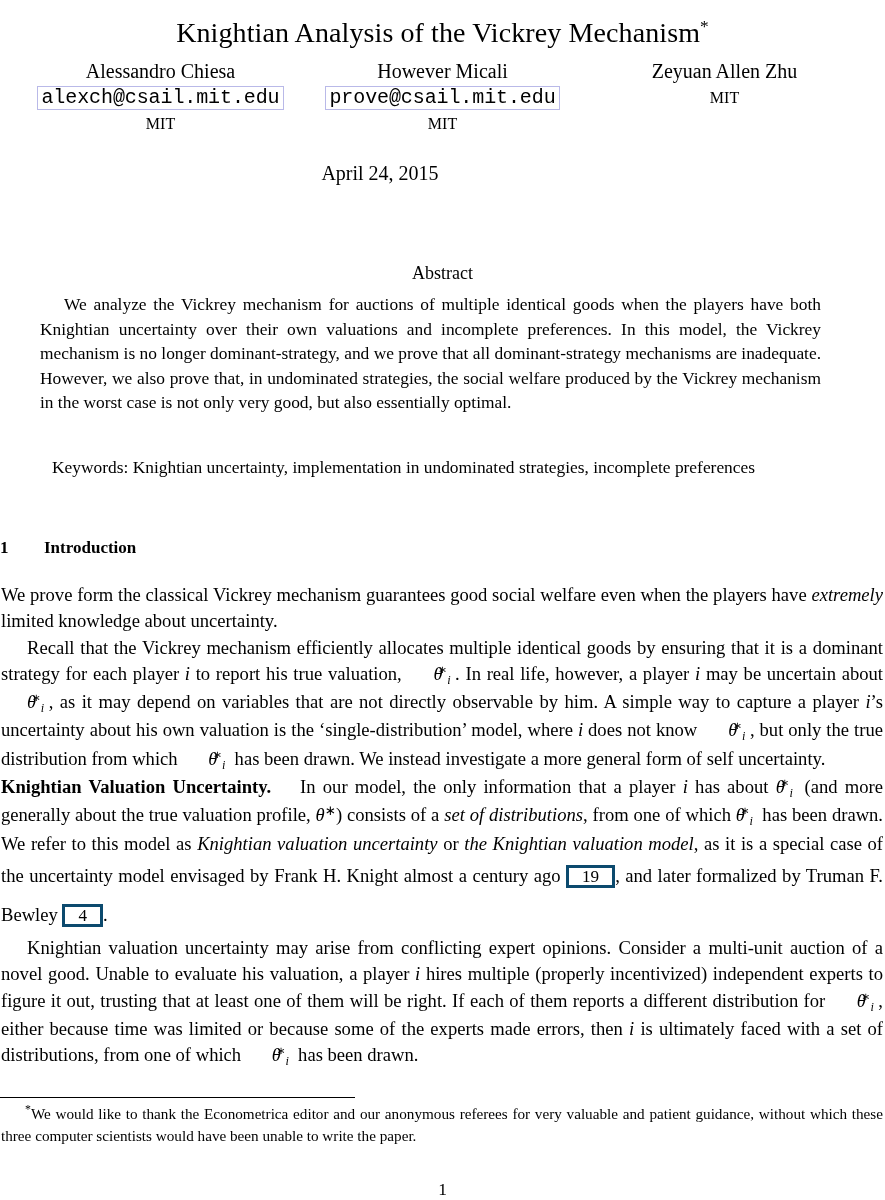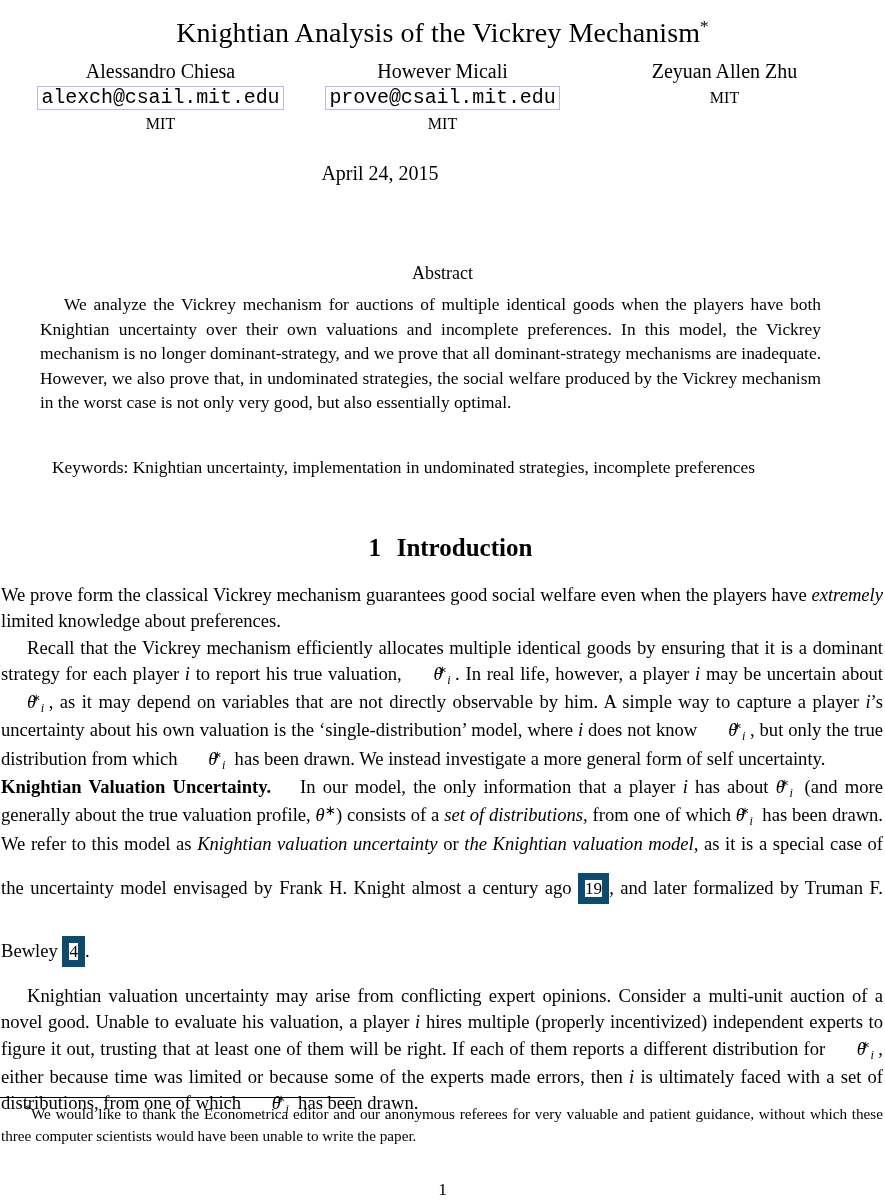--- a/index.html
+++ b/index.html
@@ -113,24 +113,23 @@
     text-align: justify;
     text-indent: 0;
   }
   .keywords b { font-weight: normal; }
 
   
   .section-head {
     position: absolute;
     left: 0; top: 532px;
     width: 885px;
-    font-size: 25px;
+    font-size: 17px;
     font-weight: bold;
     line-height: 32px;
-    text-align: center;
   }
   .section-num { display: inline-block; width: 44px; }
 
   
   .body-col {
     position: absolute;
     left: 1px;
     top: 582px;
     width: 882px;
     font-size: 18.6px;
@@ -170,24 +169,24 @@
   }
   .supstar {
     font-size: 0.72em;
     position: relative;
     top: -6px;
     font-style: normal;
   }
 
   .cite-box {
     display: inline-block;
-    border: 7px solid #0c4a6e;
-    padding: 0 0;
+    border: 3px solid #0c4a6e;
+    padding: 0 13px;
     line-height: 1;
-    margin: 16px 0px;
+    margin: 8px 0px;
     font-size: 0.92em;
     vertical-align: baseline;
   }
 
   
   .footnote-rule {
     position: absolute;
     left: 0;
     top: 1097px;
     width: 355px;
@@ -248,21 +247,21 @@
 
   <div class="abstract-head">Abstract</div>
   <div class="abstract-body">We analyze the Vickrey mechanism for auctions of multiple identical goods when the players have both Knightian uncertainty over their own valuations and incomplete preferences. In this model, the Vickrey mechanism is no longer dominant-strategy, and we prove that all dominant-strategy mechanisms are inadequate. However, we also prove that, in undominated strategies, the social welfare produced by the Vickrey mechanism in the worst case is not only very good, but also essentially optimal.</div>
 
   <div class="keywords"><b>Keywords:</b> <span>Knightian uncertainty, implementation in undominated strategies, incomplete preferences</span></div>
 
   <div class="section-head"><span class="section-num">1</span><span>Introduction</span></div>
 
   <div class="body-col">
 
-    <p class="noindent"><span>We prove form the classical Vickrey mechanism guarantees good social welfare even when the players have </span><em>extremely</em><span> limited knowledge about preferences.</span></p>
+    <p class="noindent"><span>We prove form the classical Vickrey mechanism guarantees good social welfare even when the players have </span><em>extremely</em><span> limited knowledge about uncertainty.</span></p>
 
     <p><span>Recall that the Vickrey mechanism efficiently allocates multiple identical goods by ensuring that it is a dominant strategy for each player </span><span class="mth">i</span><span> to report his true valuation, </span><span class="theta"><span>θ</span><span class="sup">∗</span><span class="sub">i</span></span><span>. In real life, however, a player </span><span class="mth">i</span><span> may be uncertain about </span><span class="theta"><span>θ</span><span class="sup">∗</span><span class="sub">i</span></span><span>, as it may depend on variables that are not directly observable by him. A simple way to capture a player </span><span class="mth">i</span><span>’s uncertainty about his own valuation is the ‘single-distribution’ model, where </span><span class="mth">i</span><span> does not know </span><span class="theta"><span>θ</span><span class="sup">∗</span><span class="sub">i</span></span><span>, but only the true distribution from which </span><span class="theta"><span>θ</span><span class="sup">∗</span><span class="sub">i</span></span><span> has been drawn. We instead investigate a more general form of self uncertainty.</span></p>
 
     <p class="noindent"><span class="runin">Knightian Valuation Uncertainty.</span>&nbsp;&nbsp;&nbsp;&nbsp;<span>In our model, the only information that a player </span><span class="mth">i</span><span> has about </span><span class="theta"><span>θ</span><span class="sup">∗</span><span class="sub">i</span></span><span> (and more generally about the true valuation profile, </span><span class="mth"><span>θ</span><span class="supstar">∗</span></span><span>) consists of a </span><em>set of distributions</em><span>, from one of which </span><span class="theta"><span>θ</span><span class="sup">∗</span><span class="sub">i</span></span><span> has been drawn. We refer to this model as </span><em>Knightian valuation uncertainty</em><span> or </span><em>the Knightian valuation model</em><span>, as it is a special case of the uncertainty model envisaged by Frank H. Knight almost a century ago </span><span class="cite-box">19</span><span>, and later formalized by Truman F. Bewley </span><span class="cite-box">4</span><span>.</span></p>
 
     <p><span>Knightian valuation uncertainty may arise from conflicting expert opinions. Consider a multi-unit auction of a novel good. Unable to evaluate his valuation, a player </span><span class="mth">i</span><span> hires multiple (properly incentivized) independent experts to figure it out, trusting that at least one of them will be right. If each of them reports a different distribution for </span><span class="theta"><span>θ</span><span class="sup">∗</span><span class="sub">i</span></span><span>, either because time was limited or because some of the experts made errors, then </span><span class="mth">i</span><span> is ultimately faced with a set of distributions, from one of which </span><span class="theta"><span>θ</span><span class="sup">∗</span><span class="sub">i</span></span><span> has been drawn.</span></p>
 
   </div>
 
   <div class="footnote-rule"></div>

